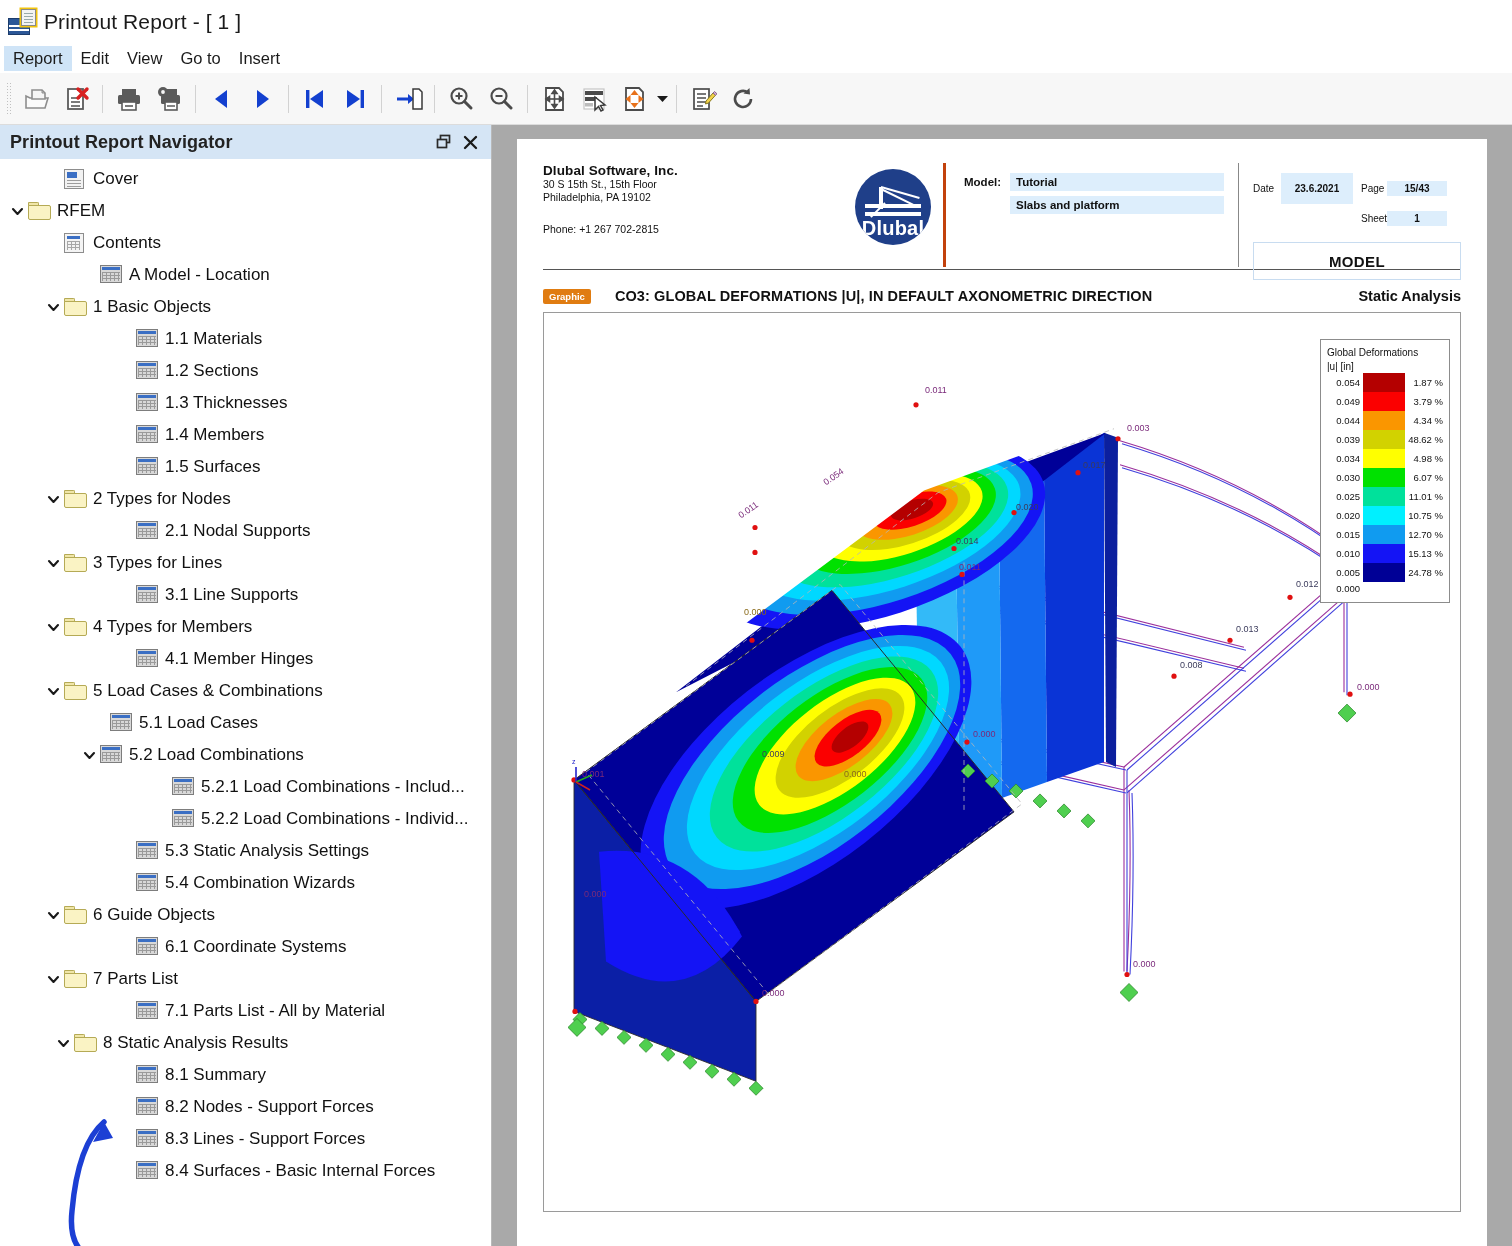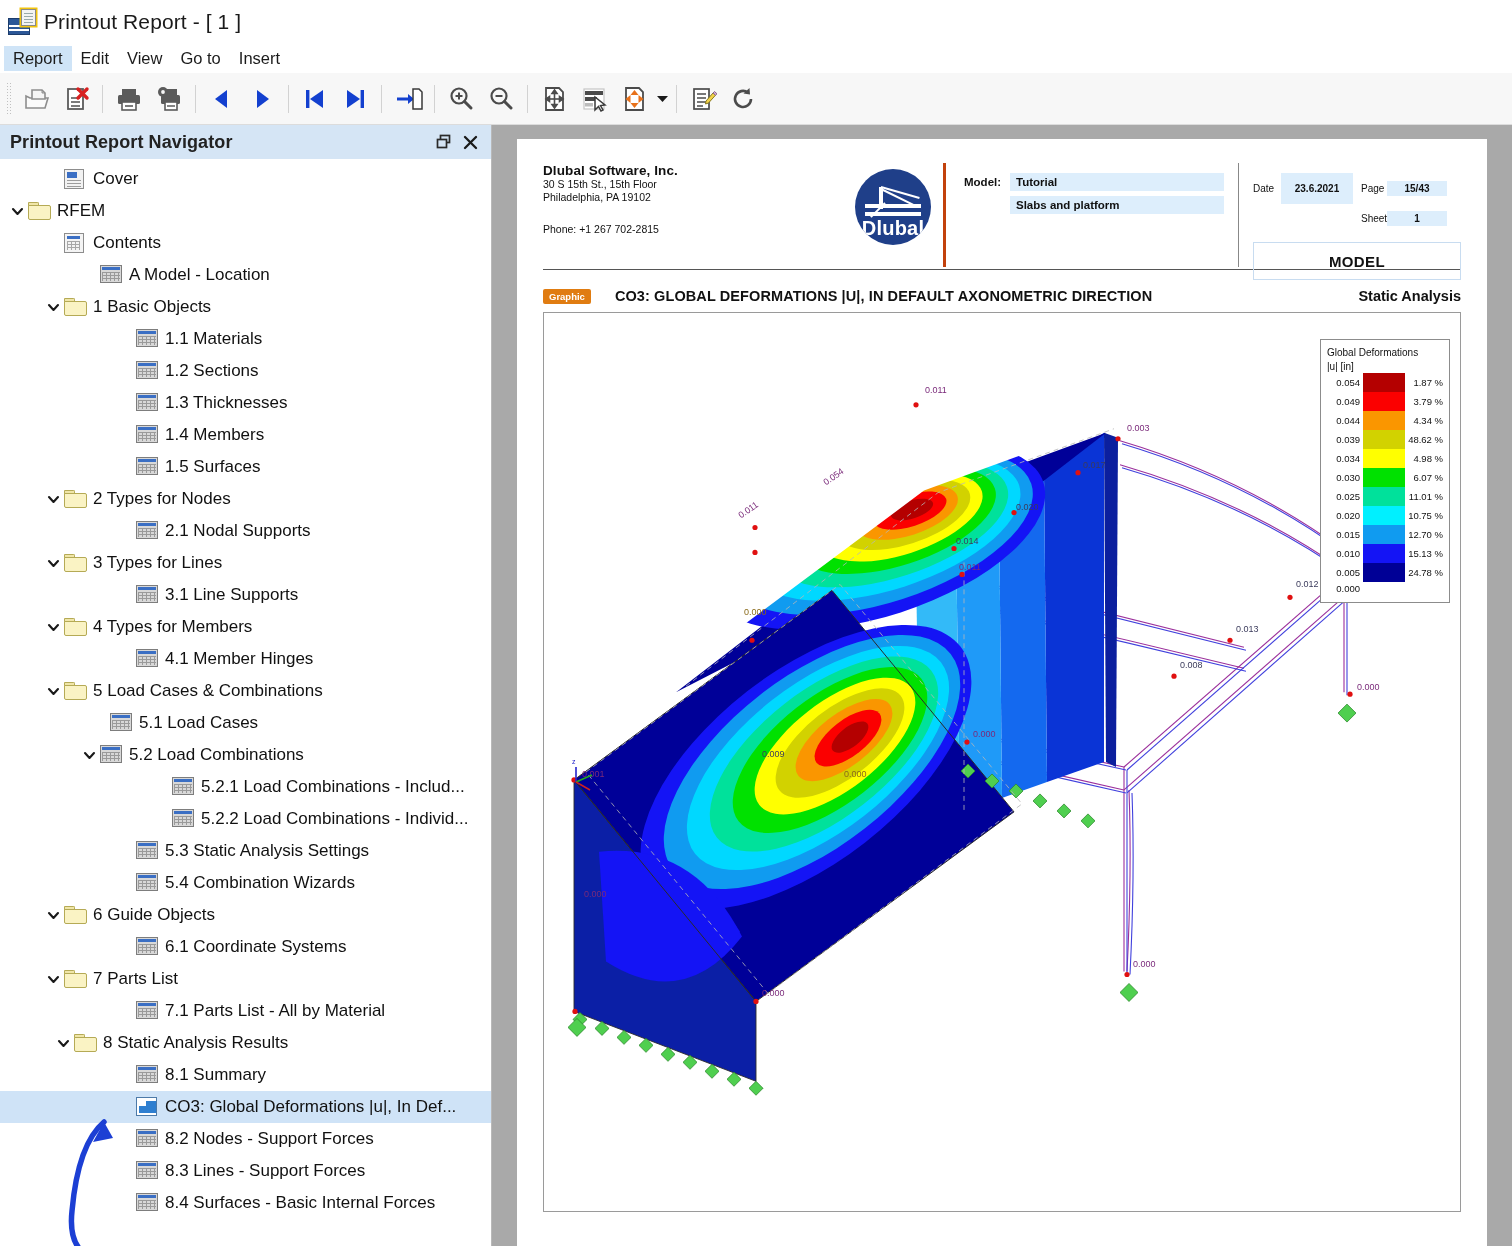--- a/index.html
+++ b/index.html
@@ -721,27 +721,20 @@
             <div class="ic-folder"></div>
           </div>
           <span class="tree-label">8 Static Analysis Results</span>
         </div>
         <div class="tree-row" style="padding-left: 114px;">
           <div class="chev"></div>
           <div class="tree-icon">
             <div class="ic-table"></div>
           </div>
           <span class="tree-label">8.1 Summary</span>
-        </div>
-        <div class="tree-row selected" style="padding-left: 114px;">
-          <div class="chev"></div>
-          <div class="tree-icon">
-            <div class="ic-graphic"></div>
-          </div>
-          <span class="tree-label">CO3: Global Deformations |u|, In Def...</span>
         </div>
         <div class="tree-row" style="padding-left: 114px;">
           <div class="chev"></div>
           <div class="tree-icon">
             <div class="ic-table"></div>
           </div>
           <span class="tree-label">8.2 Nodes - Support Forces</span>
         </div>
         <div class="tree-row" style="padding-left: 114px;">
           <div class="chev"></div>

